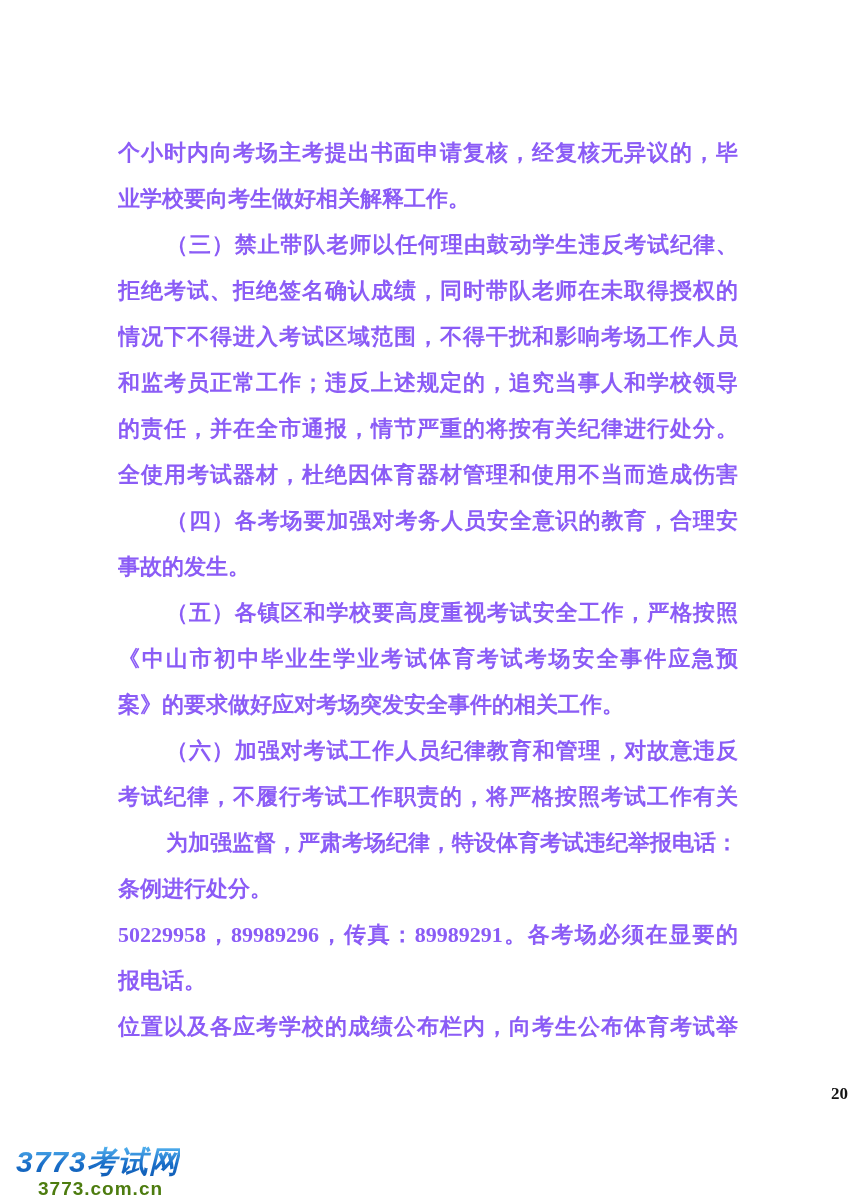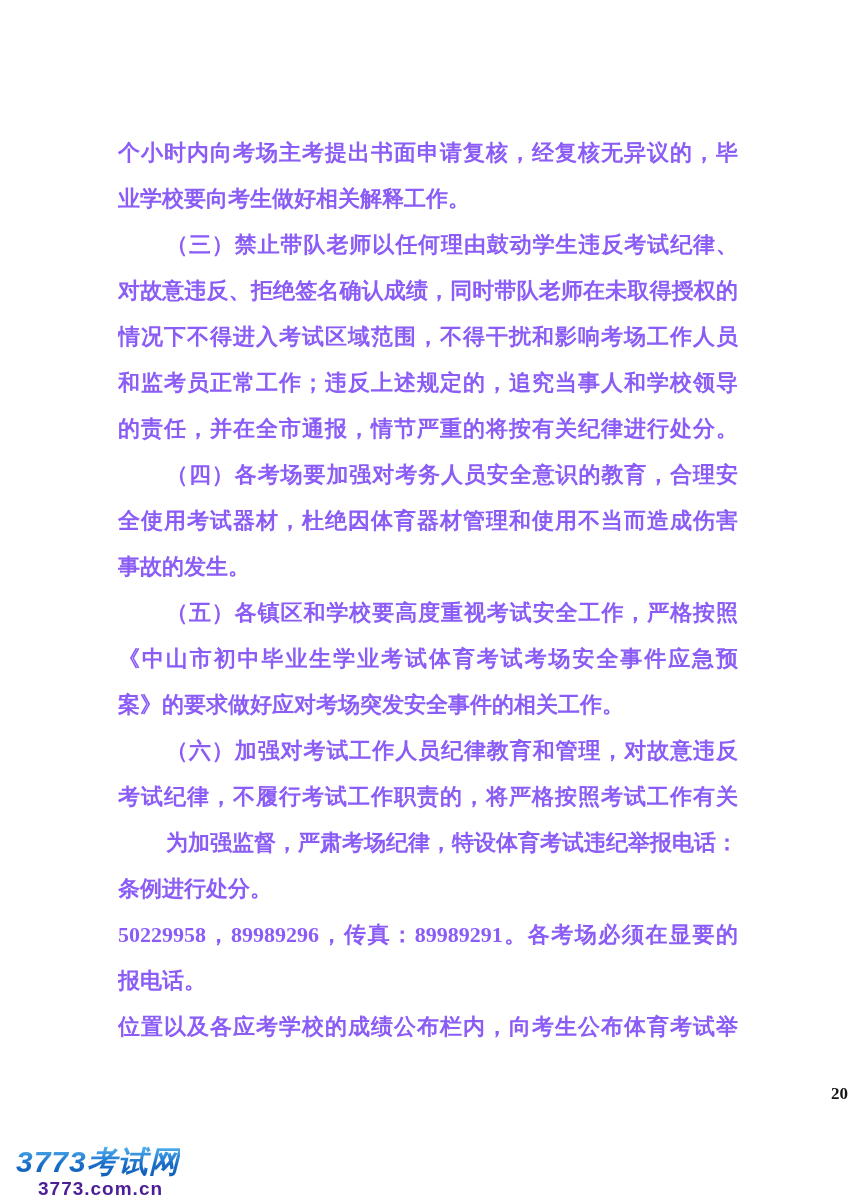--- a/index.html
+++ b/index.html
@@ -69,38 +69,38 @@
     color: #1d7ad6;
     -webkit-text-fill-color: transparent;
   }
   .logo-url {
     margin-top: 1px;
     padding-left: 22px;
     font-size: 19px;
     line-height: 20px;
     font-weight: 800;
     letter-spacing: 1px;
-    color: #4c1d95;
+    color: #4d7c0f;
   }
 </style>
 </head>
 <body>
 
 <div class="page">
 
   <div class="content">
     <div class="line fill">个小时内向考场主考提出书面申请复核，经复核无异议的，毕</div>
     <div class="line">业学校要向考生做好相关解释工作。</div>
     <div class="line fill indent">（三）禁止带队老师以任何理由鼓动学生违反考试纪律、</div>
-    <div class="line fill">对故意违反、拒绝签名确认成绩，同时带队老师在未取得授权的</div>
+    <div class="line fill">拒绝考试、拒绝签名确认成绩，同时带队老师在未取得授权的</div>
     <div class="line fill">情况下不得进入考试区域范围，不得干扰和影响考场工作人员</div>
     <div class="line fill">和监考员正常工作；违反上述规定的，追究当事人和学校领导</div>
     <div class="line fill">的责任，并在全市通报，情节严重的将按有关纪律进行处分。</div>
+    <div class="line fill">全使用考试器材，杜绝因体育器材管理和使用不当而造成伤害</div>
     <div class="line fill indent">（四）各考场要加强对考务人员安全意识的教育，合理安</div>
-    <div class="line fill">全使用考试器材，杜绝因体育器材管理和使用不当而造成伤害</div>
     <div class="line">事故的发生。</div>
     <div class="line fill indent">（五）各镇区和学校要高度重视考试安全工作，严格按照</div>
     <div class="line fill">《中山市初中毕业生学业考试体育考试考场安全事件应急预</div>
     <div class="line">案》的要求做好应对考场突发安全事件的相关工作。</div>
     <div class="line fill indent">（六）加强对考试工作人员纪律教育和管理，对故意违反</div>
     <div class="line fill">考试纪律，不履行考试工作职责的，将严格按照考试工作有关</div>
     <div class="line fill indent">为加强监督，严肃考场纪律，特设体育考试违纪举报电话：</div>
     <div class="line">条例进行处分。</div>
     <div class="line fill">50229958，89989296，传真：89989291。各考场必须在显要的</div>
     <div class="line">报电话。</div>

